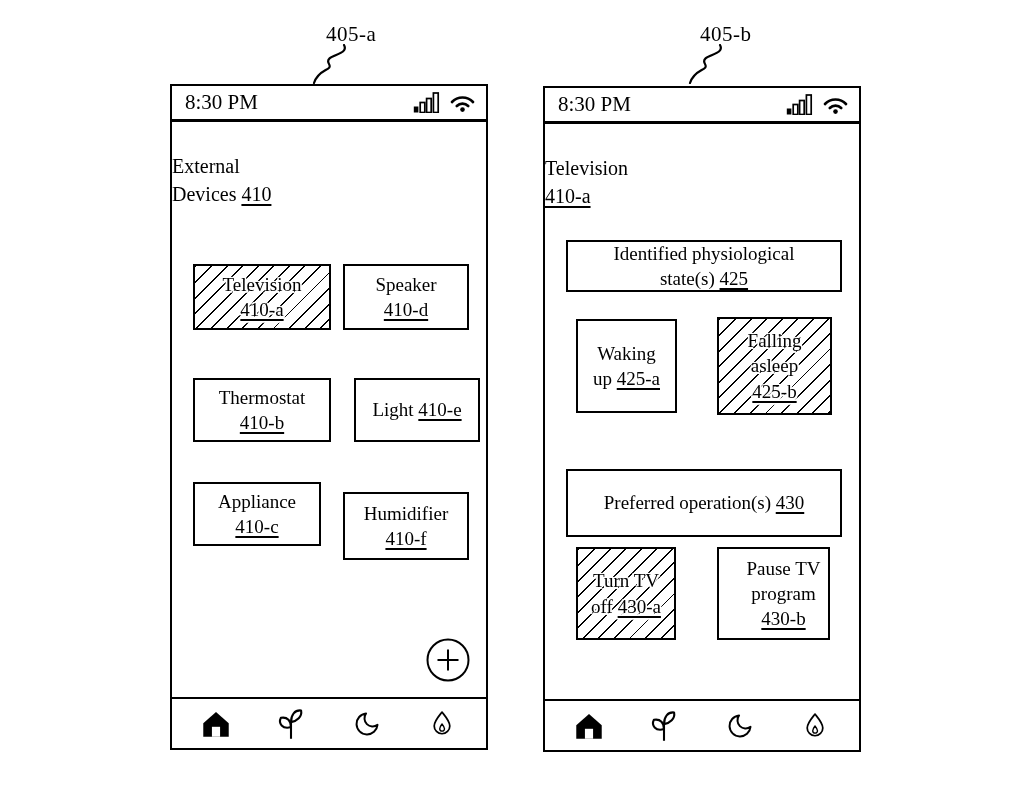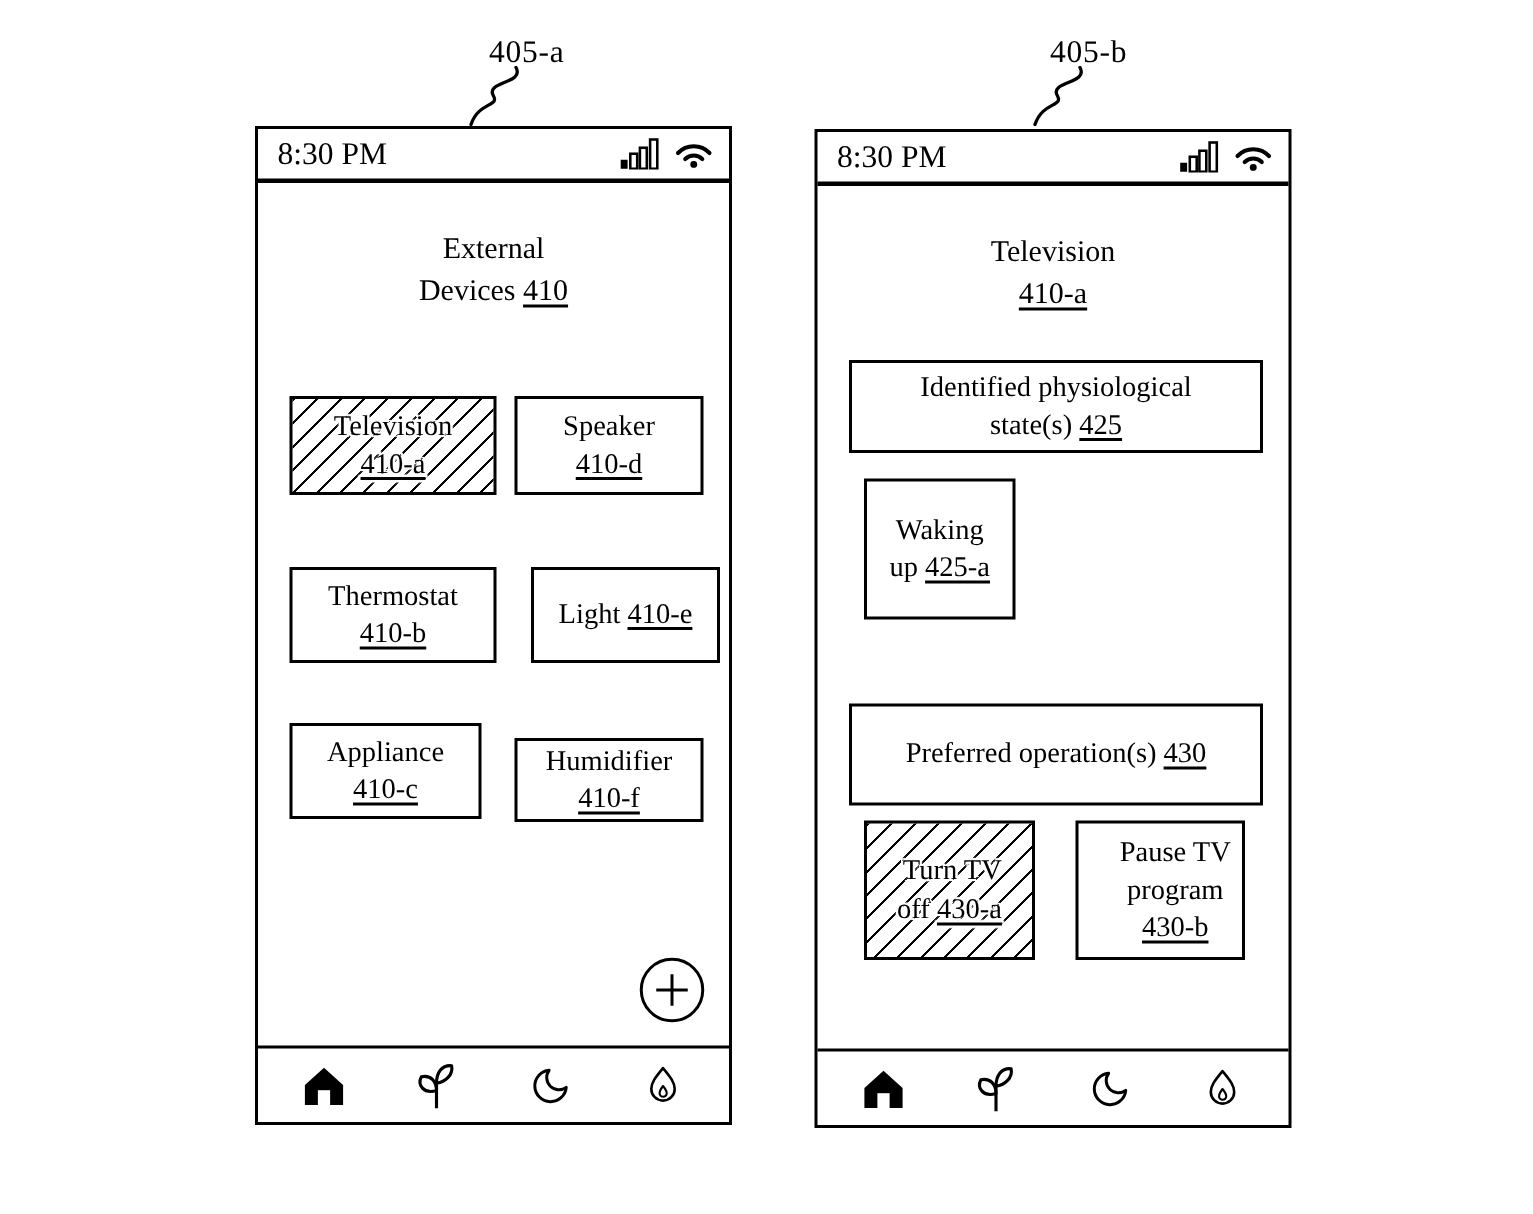--- a/index.html
+++ b/index.html
@@ -10,21 +10,21 @@
   .leader { position:absolute; }
 
   .phone { position:absolute; width:318px; background:#fff; border:2.5px solid #000; }
 
   .statusbar { height:36px; border-bottom:3px solid #000; display:flex; align-items:center;
                justify-content:space-between; padding:0 10px 0 13px; }
   .status-time { font-size:21px; }
   .status-icons { display:flex; align-items:center; gap:9px; }
   .status-icons svg { display:block; }
 
-  .screen-title { position:absolute; left:0; right:0; text-align:center; font-size:20px; line-height:1.42; }
+  .screen-title { position:absolute; left:0; right:0; font-size:20px; line-height:1.42; }
 
   .box { position:absolute; border:2px solid #000; display:flex; align-items:center;
          justify-content:center; text-align:center; font-size:19px; line-height:1.32;
          background:#fff; }
   .hatched { background-image:repeating-linear-gradient(135deg,
                #000 0px, #000 1.4px, transparent 1.4px, transparent 11px); }
   .hatched .box-inner {
       text-shadow:-1.5px -1.5px 0 #fff, 1.5px -1.5px 0 #fff, -1.5px 1.5px 0 #fff,
                    1.5px 1.5px 0 #fff, 0 0 3px #fff, 0 0 5px #fff; }
   .ref { text-decoration:underline; text-decoration-thickness:1.6px; text-underline-offset:3px; }
@@ -101,21 +101,21 @@
       </div>
     </div>
 
     <div class="box" style="left:21px; top:396px; width:128px; height:64px;">
       <div class="box-inner">
         <div>Appliance</div>
         <div><span class="ref">410-c</span></div>
       </div>
     </div>
 
-    <div class="box" style="left:171px; top:406px; width:126px; height:56px;">
+    <div class="box" style="left:171px; top:406px; width:126px; height:68px;">
       <div class="box-inner">
         <div>Humidifier</div>
         <div><span class="ref">410-f</span></div>
       </div>
     </div>
 
     <div class="add-btn" style="left:253px; top:551px;">
       <svg width="46" height="46" viewBox="0 0 46 46">
         <circle cx="23" cy="23" r="20.5" fill="#fff" stroke="#000" stroke-width="2"></circle>
         <path d="M23,12.5 L23,33.5 M12.5,23 L33.5,23" stroke="#000" stroke-width="2"></path>
@@ -176,42 +176,49 @@
           </svg>
         </span>
       </span>
     </div>
 
     <div class="screen-title" style="top:66px;">
       <div>Television</div>
       <div><span class="ref">410-a</span></div>
     </div>
 
-    <div class="box" style="left:21px; top:152px; width:276px; height:62px;">
+    <div class="box" style="left:21px; top:152px; width:276px; height:52px;">
       <div class="box-inner">
         <div>Identified physiological</div>
         <div><span>state(s)</span> <span class="ref">425</span></div>
       </div>
     </div>
 
     <div class="box" style="left:31px; top:231px; width:101px; height:94px;">
       <div class="box-inner">
         <div>Waking</div>
         <div><span>up</span> <span class="ref">425-a</span></div>
       </div>
     </div>
 
+    <div class="box hatched" style="left:172px; top:229px; width:115px; height:98px;">
+      <div class="box-inner">
+        <div>Falling</div>
+        <div>asleep</div>
+        <div><span class="ref">425-b</span></div>
+      </div>
+    </div>
 
     <div class="box" style="left:21px; top:381px; width:276px; height:68px;">
       <div class="box-inner">
         <div><span>Preferred operation(s)</span> <span class="ref">430</span></div>
       </div>
     </div>
 
-    <div class="box hatched" style="left:31px; top:459px; width:114px; height:93px;text-align:right;">
+    <div class="box hatched" style="left:31px; top:459px; width:100px; height:93px;">
       <div class="box-inner">
         <div>Turn TV</div>
         <div><span>off</span> <span class="ref">430-a</span></div>
       </div>
     </div>
 
     <div class="box" style="left:172px; top:459px; width:113px; height:93px;padding-left:20px;">
       <div class="box-inner">
         <div>Pause TV</div>
         <div>program</div>

